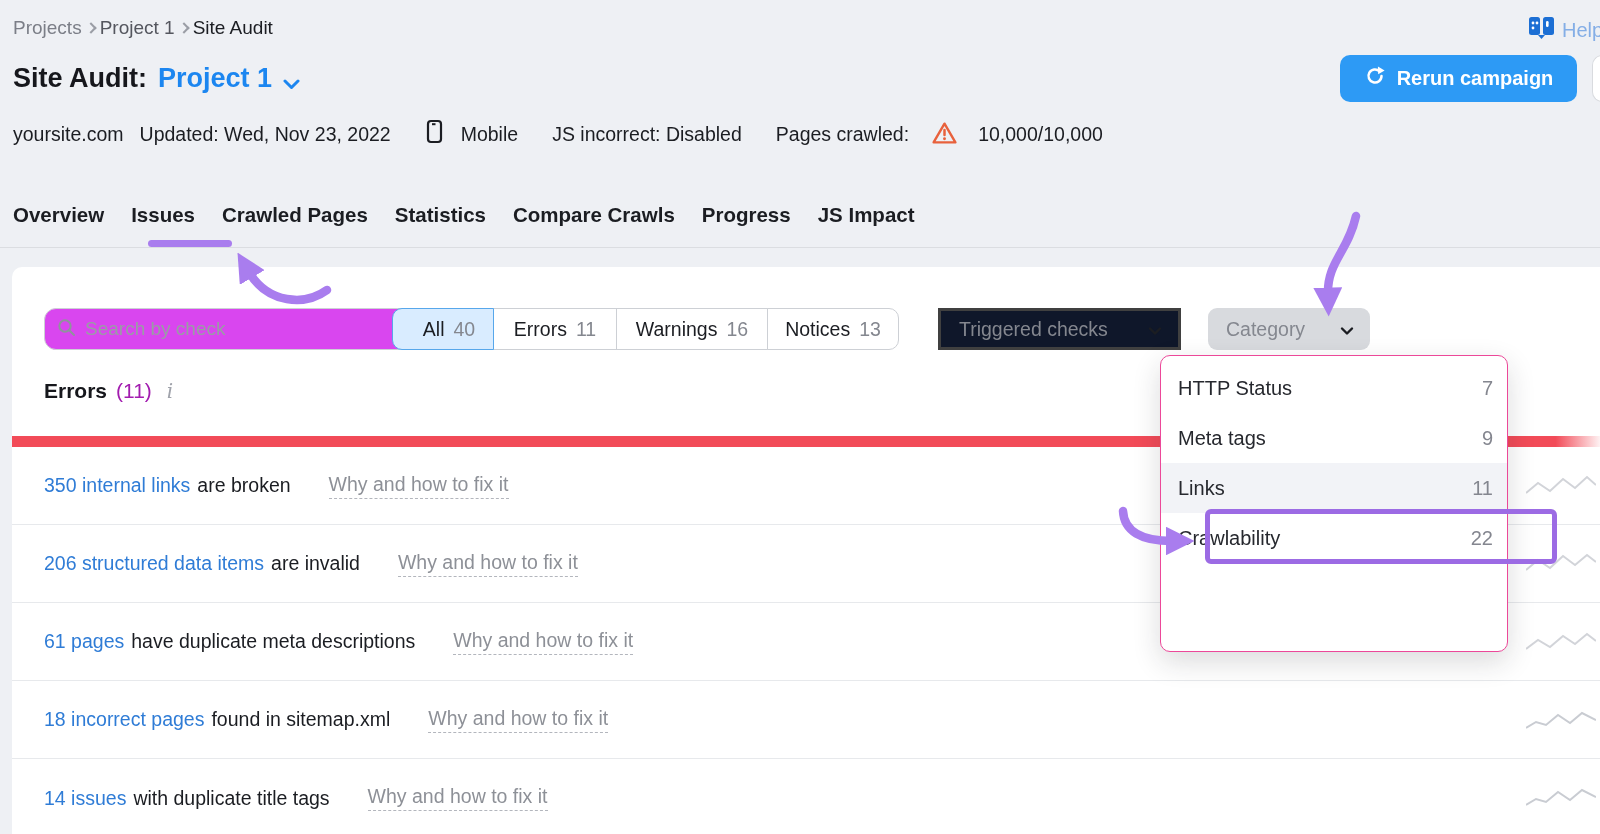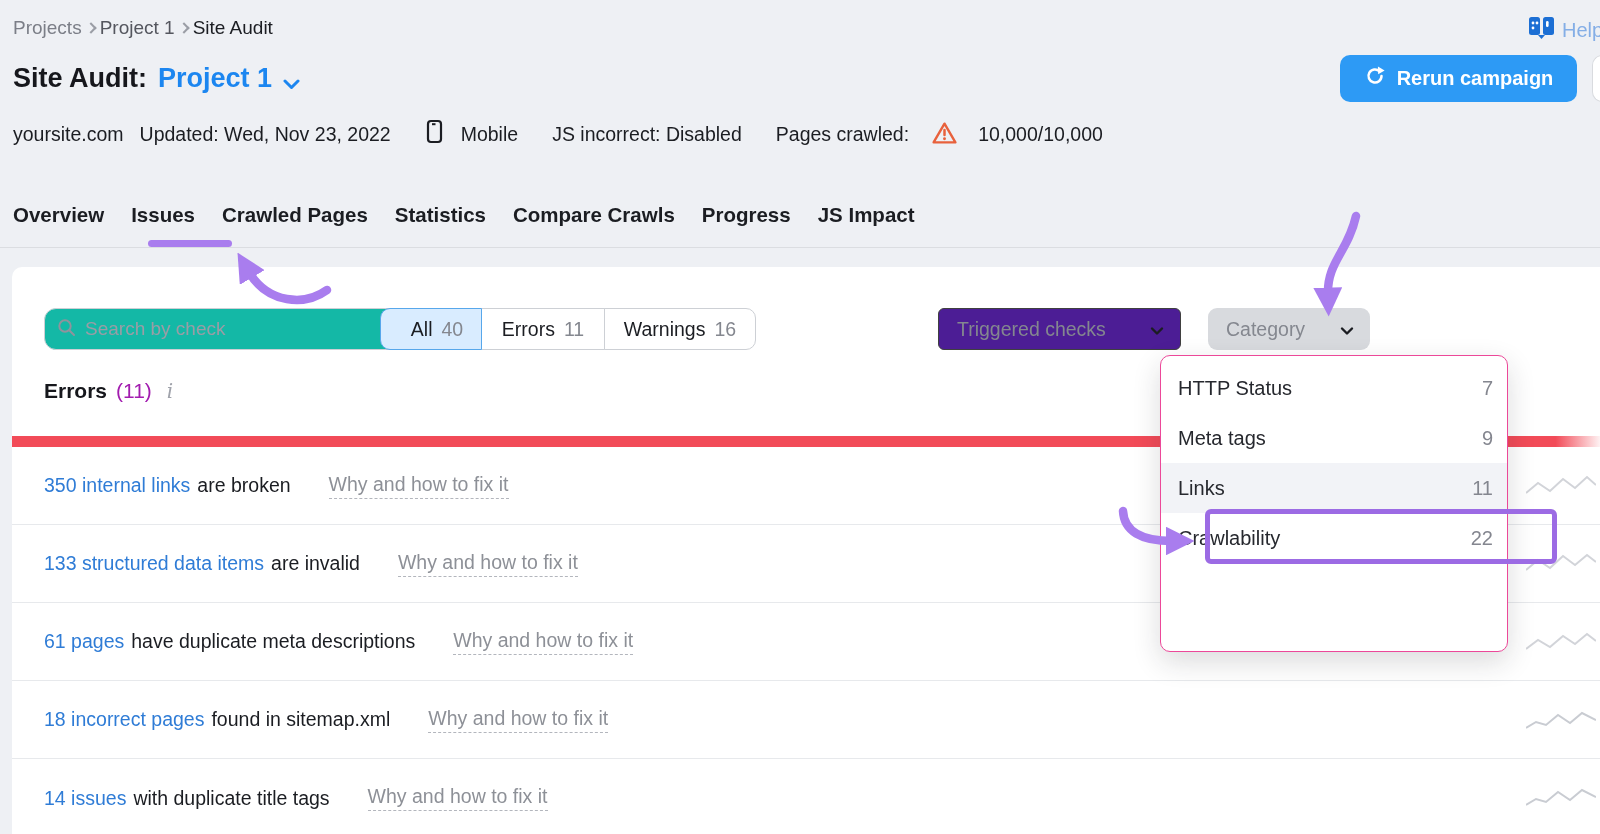--- a/index.html
+++ b/index.html
@@ -39,37 +39,37 @@
   
   .tabs { position:absolute; left:13px; top:203px; display:flex; gap:27px; font-size:20.5px; font-weight:600; color:#1b1d22; }
   .tab { cursor:pointer; }
   .tabs-line { position:absolute; left:0; top:247px; width:1600px; height:1px; background:#dbdde1; }
   .tab-underline { position:absolute; left:148px; top:240px; width:84px; height:7px; border-radius:3.5px; background:#a97dee; }
 
   
   .card { position:absolute; left:12px; top:267px; width:1588px; height:567px; background:#fff; border-radius:10px 0 0 0; }
 
   
-  .search-box { position:absolute; left:32px; top:41px; width:371px; height:42px; border:1px solid #cdd0d5; border-radius:12px; background:#14b8a6; display:flex; align-items:center; padding:0 12px; gap:9px; }
+  .search-box { position:absolute; left:32px; top:41px; width:371px; height:42px; border:1px solid #cdd0d5; border-radius:12px; background:#d946ef; display:flex; align-items:center; padding:0 12px; gap:9px; }
   .search-box input { border:none; outline:none; flex:1; font-size:19px; font-family:inherit; color:#1b1d22; background:transparent; }
   .search-box input::placeholder { color:#9a9da5; }
 
   
   .segments { position:absolute; left:368px; top:41px; height:42px; display:flex; }
   .seg { height:42px; border:1px solid #cdd0d5; margin-left:-1px; background:#fff; display:flex; align-items:center; justify-content:center; gap:9px; font-size:19.5px; cursor:pointer; }
-  .seg:first-child { margin-left:0; border-radius:10px 0 0 10px;padding-left:12px; }
+  .seg:first-child { margin-left:12px; border-radius:10px 0 0 10px;padding-left:12px; }
   .seg:last-child { border-radius:0 10px 10px 0; }
   .seg .seg-label { color:#1b1d22; }
   .seg .seg-count { color:#84878f; }
   .seg.selected { background:#d9ecff; border-color:#57a7eb; z-index:1; }
   .seg-all { width:102px; } .seg-errors { width:124px; } .seg-warnings { width:152px; } .seg-notices { width:132px; }
 
   
   .dd-btn { position:absolute; top:41px; height:42px; display:flex; align-items:center; justify-content:space-between; font-size:19.5px; color:#84878f; cursor:pointer; font-family:inherit; }
-  .dd-triggered { left:926px; width:243px; background:#4c1d95; border:1px solid #404040; border-radius:6px; padding:0 16px 0 18px; }
+  .dd-triggered { left:926px; width:243px; background:#0f172a; border:3px solid #404040; border-radius:0; padding:0 16px 0 18px; }
   .dd-category { left:1196px; width:162px; background:#d8dade; border:none; border-radius:9px; padding:0 16px 0 18px; }
 
   
   .section-head { position:absolute; left:32px; top:112px; display:flex; align-items:baseline; gap:9px; font-size:21px; }
   .sec-title { font-weight:700; color:#16171c; }
   .sec-count { color:#a21caf; }
   .info-i { font-family:"DejaVu Serif","Liberation Serif",serif; font-style:italic; font-size:20px; color:#a0a3ab; margin-left:6px; cursor:pointer; }
 
   
   .red-bar { position:absolute; left:0; top:169px; width:1588px; height:11px;
@@ -201,20 +201,24 @@
         <span class="seg-count">40</span>
       </div>
       <div class="seg seg-errors">
         <span class="seg-label">Errors</span>
         <span class="seg-count">11</span>
       </div>
       <div class="seg seg-warnings">
         <span class="seg-label">Warnings</span>
         <span class="seg-count">16</span>
       </div>
+      <div class="seg seg-notices">
+        <span class="seg-label">Notices</span>
+        <span class="seg-count">13</span>
+      </div>
     </div>
 
     <button class="dd-btn dd-triggered">
       <span>Triggered checks</span>
       <span>
         <svg width="14" height="10" viewBox="0 0 14 10">
             <path d="M2 2.5 L7 7.5 L12 2.5" stroke="#1b1d22" stroke-width="2.4" fill="none" stroke-linecap="round" stroke-linejoin="round"></path>
           </svg>
       </span>
     </button>
@@ -239,21 +243,21 @@
     <div class="rows">
       <div class="issue-row">
         <a class="i-link">350 internal links</a>
         <span class="i-rest">are broken</span>
         <a class="i-help">Why and how to fix it</a>
         <svg class="spark" width="70" height="28" viewBox="0 0 70 28">
             <polyline points="0,21 12,11 24,19 37,7 49,16 61,5 70,13" fill="none" stroke="#d2d4d9" stroke-width="2"></polyline>
           </svg>
       </div>
       <div class="issue-row">
-        <a class="i-link">133 structured data items</a>
+        <a class="i-link">206 structured data items</a>
         <span class="i-rest">are invalid</span>
         <a class="i-help">Why and how to fix it</a>
         <svg class="spark" width="70" height="28" viewBox="0 0 70 28">
             <polyline points="0,20 12,10 24,18 37,6 49,15 61,5 70,12" fill="none" stroke="#d2d4d9" stroke-width="2"></polyline>
           </svg>
       </div>
       <div class="issue-row">
         <a class="i-link">61 pages</a>
         <span class="i-rest">have duplicate meta descriptions</span>
         <a class="i-help">Why and how to fix it</a>

